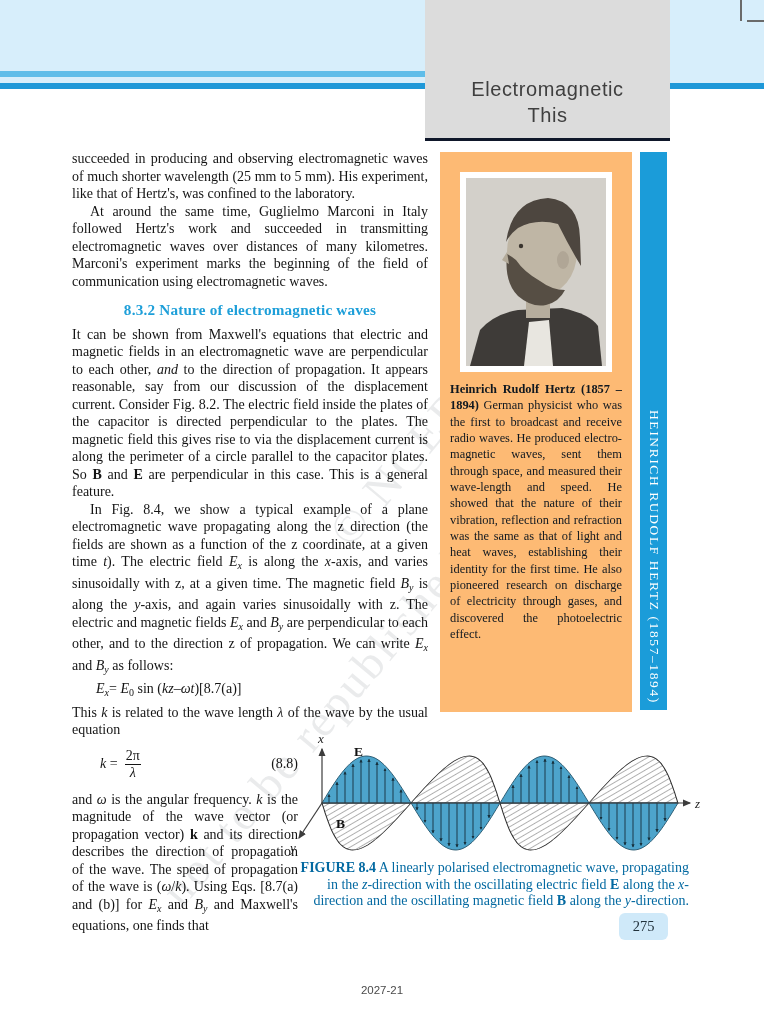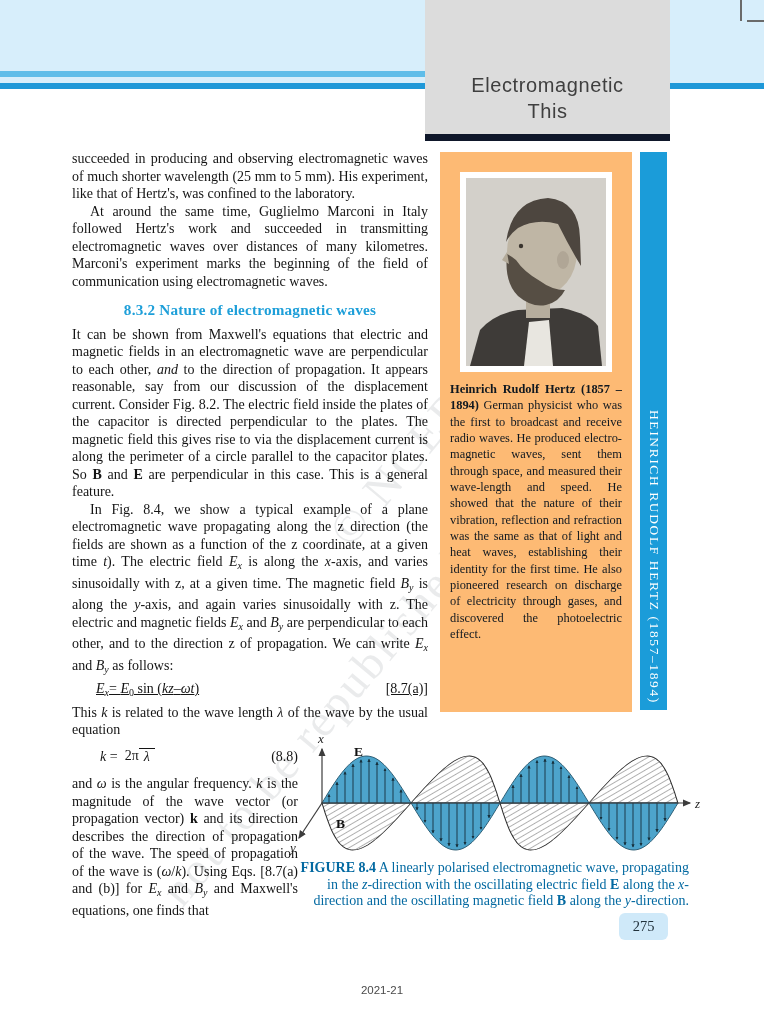--- a/index.html
+++ b/index.html
@@ -8,37 +8,37 @@
 
   
   .top-band{position:absolute;left:0;top:0;width:764px;height:83px;background:#d7eefb;}
   .stripe-light{position:absolute;left:0;top:71px;width:427px;height:6px;background:#5fbde9;}
   .stripe-dark{position:absolute;left:0;top:83px;width:764px;height:6px;background:#1e98d8;}
   .corner-v{position:absolute;left:740px;top:0;width:2px;height:21px;background:#6a6a6a;}
   .corner-h{position:absolute;left:747px;top:20px;width:17px;height:2px;background:#6a6a6a;}
 
   
   .title-box{position:absolute;left:425px;top:0;width:245px;height:141px;background:#dcdcdc;
-             border-bottom:7px solid #0f172a;display:flex;flex-direction:column;
+             border-bottom:3px solid #0f172a;display:flex;flex-direction:column;
              justify-content:flex-end;align-items:center;padding-bottom:10px;box-sizing:border-box;}
   .title-box div{font-family:"Liberation Sans",sans-serif;font-size:20px;line-height:26px;
                  color:#3f3f3f;letter-spacing:0.6px;font-weight:400;}
 
   
   .article{position:absolute;left:72px;top:150px;width:356px;font-size:14px;line-height:17.5px;
            text-align:justify;}
   .article p{margin:0;font-family:Liberation Serif, serif;}
   .indent{text-indent:18px;}
   .section-heading{font-size:15.2px;font-weight:bold;color:#1e9fd9;margin:11px 0 7px 0;
                    text-align:center;letter-spacing:0.2px;}
-  .eqrow{display:flex;justify-content:space-between;padding-left:24px;margin:2px 0;text-decoration:underline;}
+  .eqrow{display:flex;padding-left:24px;margin:2px 0;}
   .narrow{width:226px;}
   .frac-row{display:flex;align-items:center;justify-content:space-between;
             padding-left:28px;margin:9px 0 10px 0;width:198px;}
-  .frac{display:inline-flex;flex-direction:row;align-items:center;margin-left:7px;line-height:16px;}
+  .frac{display:inline-flex;flex-direction:column;align-items:center;margin-left:7px;line-height:16px;}
   .frac .den{border-top:1.4px solid #141414;padding:0 5px;}
 
   
   .seg-i{font-style:italic;}
   .seg-b{font-weight:bold;}
   .seg-sub{font-style:italic;font-size:10px;vertical-align:-3px;}
   .seg-subn{font-size:10px;vertical-align:-3px;}
 
   
   .bio-box{position:absolute;left:440px;top:152px;width:192px;height:560px;background:#fdba74;
@@ -204,15 +204,15 @@
       <text x="2" y="121" font-size="13" font-style="italic" fill="#1c1c1c">y</text>
       <text x="407" y="77" font-size="13" font-style="italic" fill="#1c1c1c">z</text>
       <text x="66" y="25" font-size="13.5" font-weight="bold" fill="#101010">E</text>
       <text x="48" y="97" font-size="13.5" font-weight="bold" fill="#101010">B</text>
     </svg>
   </div>
 
   <div class="figure-caption"><span class="seg-b">FIGURE 8.4</span><span> A linearly polarised electromagnetic wave, propagating in the </span><span class="seg-i">z</span><span>-direction with the oscillating electric field </span><span class="seg-b">E</span><span> along the </span><span class="seg-i">x</span><span>-direction and the oscillating magnetic field </span><span class="seg-b">B</span><span> along the </span><span class="seg-i">y</span><span>-direction.</span></div>
 
   <div class="page-num">275</div>
-  <div class="year">2021-21</div>
+  <div class="year">2027-21</div>
 
 </div>
 
 </body></html>

